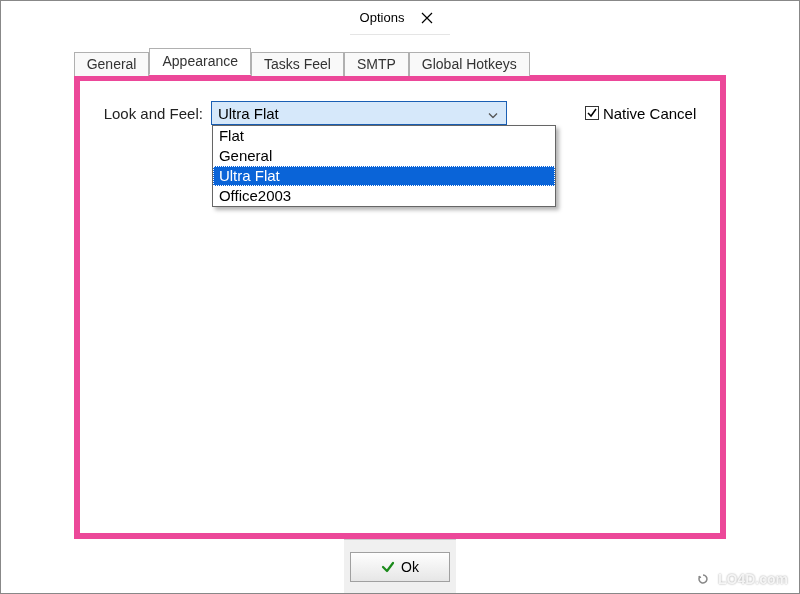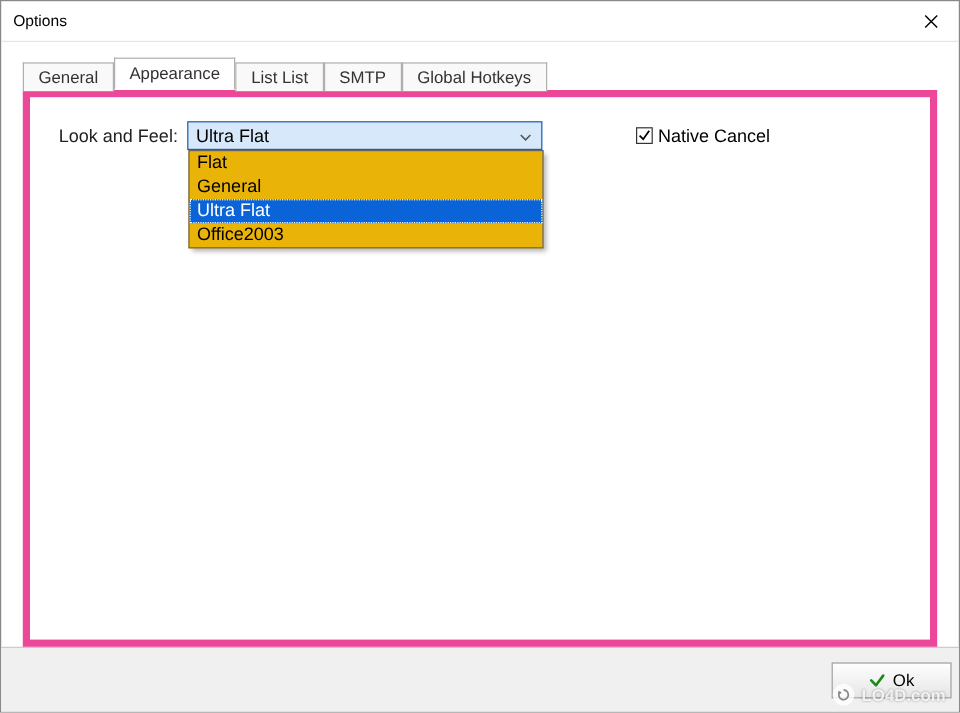--- a/index.html
+++ b/index.html
@@ -13,20 +13,21 @@
       overflow: hidden;
       position: relative;
     }
     .window {
       width: 800px;
       height: 594px;
       background: #fff;
       border: 1px solid #888;
       display: flex;
       flex-direction: column;
+      align-items: center;
     }
     .titlebar {
       height: 34px;
       display: flex;
       align-items: center;
       padding: 0 0 0 10px;
       border-bottom: 1px solid #e5e5e5;
     }
     .titlebar-title {
       flex: 1;
@@ -107,23 +108,23 @@
     .combo .chevron {
       position: absolute;
       right: 8px;
       top: 50%;
       transform: translateY(-50%);
     }
     .dropdown {
       position: absolute;
       left: 0;
       top: 23px;
-      width: 296px;
+      width: 344px;
       border: 1px solid #666;
-      background: #eab308;
+      background: #ffffff;
       box-shadow: 3px 3px 4px rgba(0,0,0,0.3);
       z-index: 10;
     }
     .dropdown-item {
       padding: 0 6px;
       font-size: 15px;
       line-height: 20px;
       cursor: pointer;
       color: #000;
       white-space: nowrap;
@@ -210,21 +211,21 @@
       <svg viewBox="0 0 12 12">
           <path d="M1 1 L11 11 M11 1 L1 11" stroke="#000" stroke-width="1.2" fill="none"></path>
         </svg>
     </div>
   </div>
 
   <div class="content">
     <div class="tabstrip">
       <div class="tab">General</div>
       <div class="tab active">Appearance</div>
-      <div class="tab">List List</div>
+      <div class="tab">Tasks Feel</div>
       <div class="tab">SMTP</div>
       <div class="tab">Global Hotkeys</div>
     </div>
 
     <div class="tabpanel">
       <div class="row">
         <span class="label">Look and Feel:</span>
 
         <div class="combo">
           <span>Ultra Flat</span>

